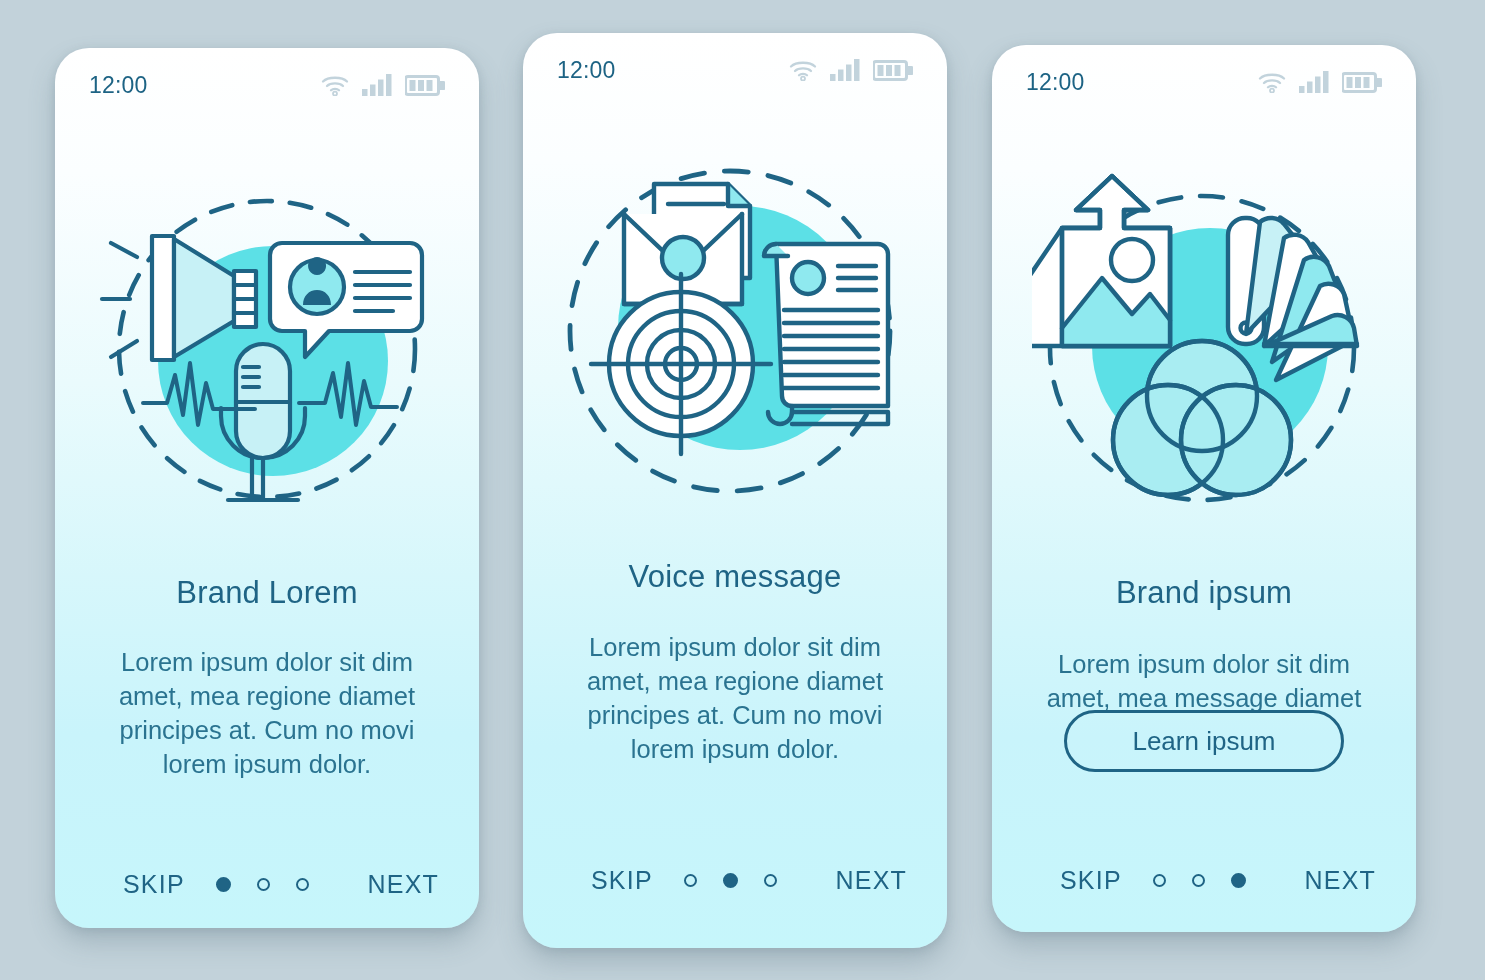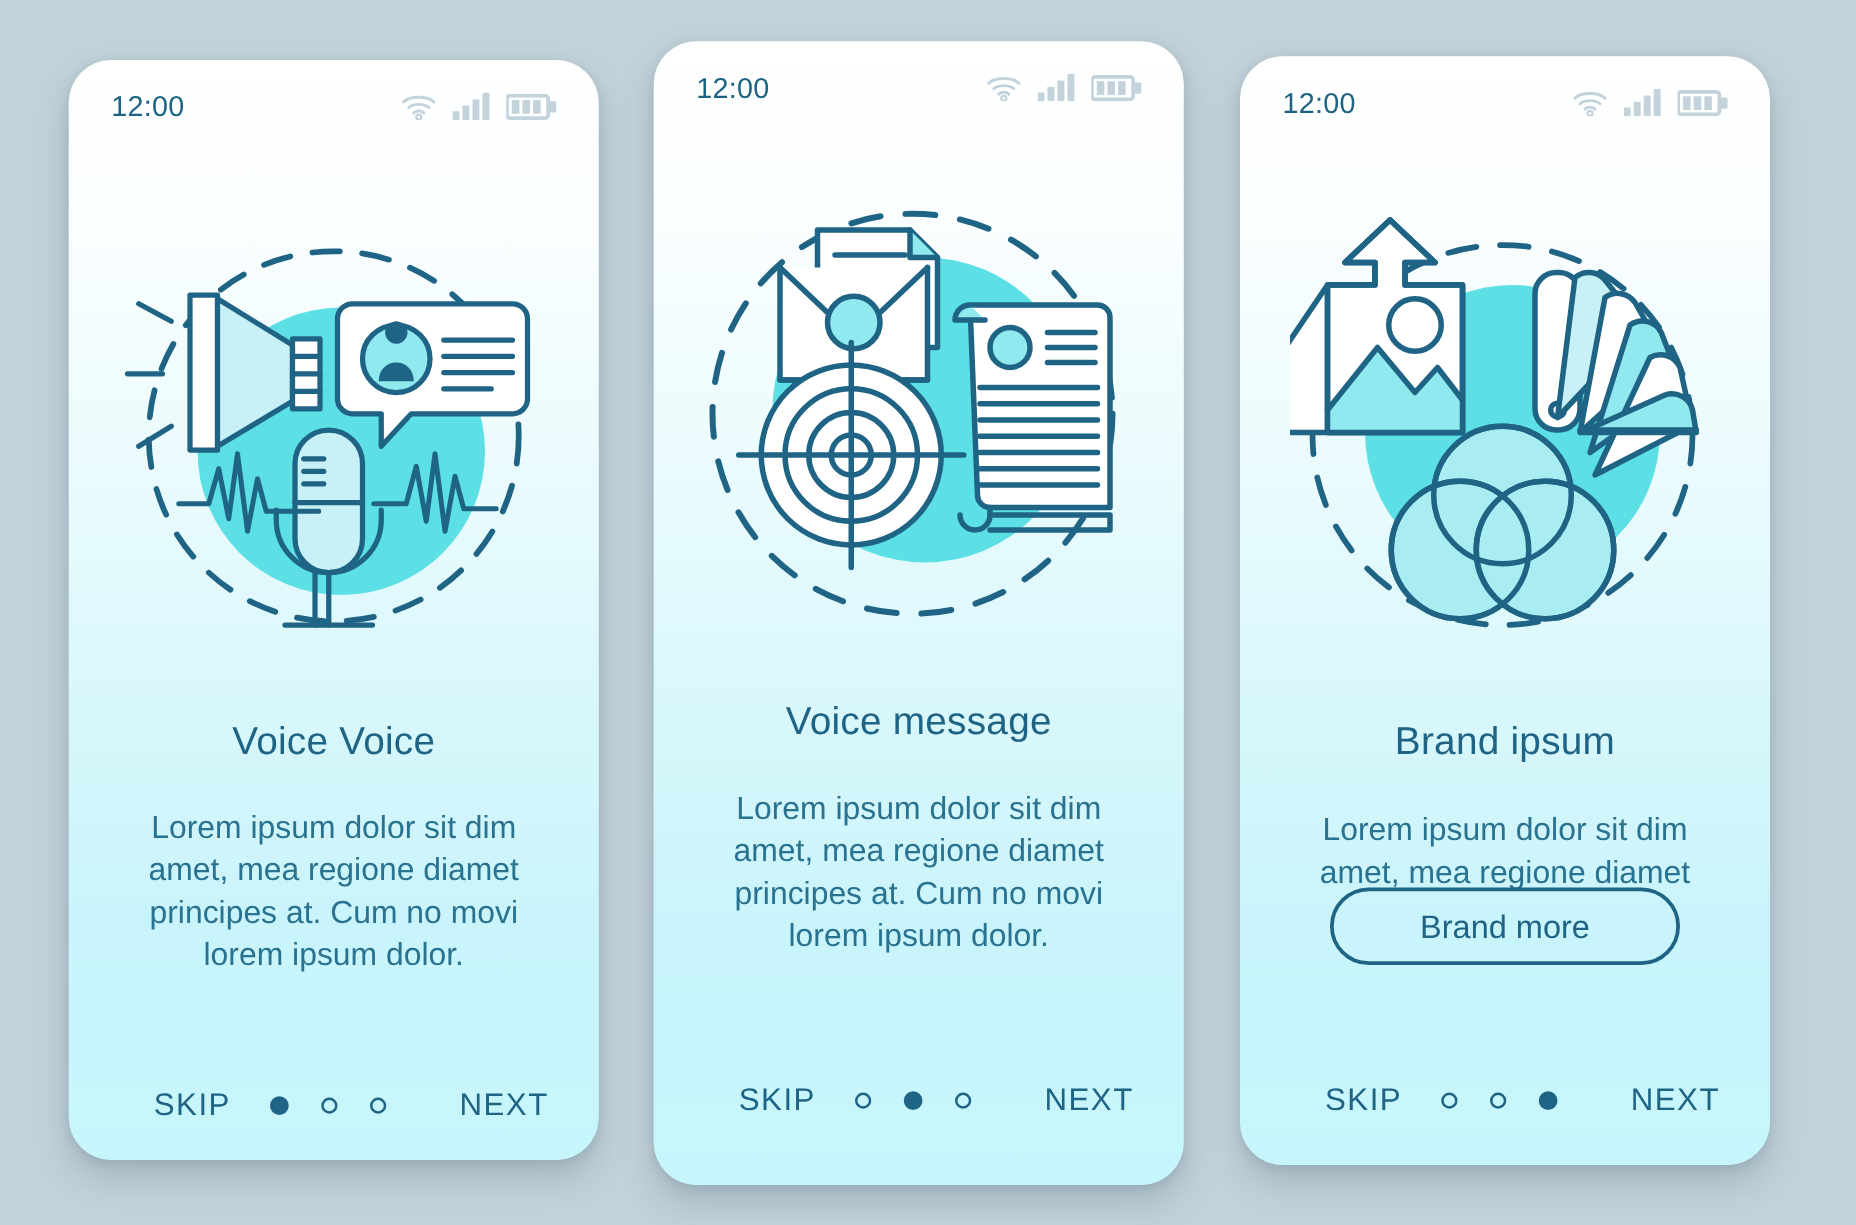--- a/index.html
+++ b/index.html
@@ -134,21 +134,21 @@
           <path d="M155 287 v42"></path>
           <path d="M131 329 h70"></path>
           <path d="M139 231 h54"></path>
 
           <path d="M46 232 h24 l8 -28 l8 40 l7 -52 l8 62 l8 -42 l7 26 h42" stroke-width="4"></path>
           <path d="M202 232 h26 l8 -30 l8 44 l7 -54 l8 62 l8 -44 l7 26 h26" stroke-width="4"></path>
         </g>
       </svg>
     </div>
 
-    <div class="title" style="top:527px;">Voice Voice</div>
+    <div class="title" style="top:527px;">Brand Lorem</div>
     <div class="desc" style="top:598px;">Lorem ipsum dolor sit dim amet, mea regione diamet principes at. Cum no movi lorem ipsum dolor.</div>
 
     <div class="footer" style="top:815px;height:42px;">
       <span class="nav-link">SKIP</span>
       <span class="dots">
         <span class="dot on"></span>
         <span class="dot"></span>
         <span class="dot"></span>
       </span>
       <span class="nav-link">NEXT</span>
@@ -290,23 +290,23 @@
           <circle cx="136" cy="272" r="55" fill="#a9edf2"></circle>
           <circle cx="204" cy="272" r="55" fill="#a9edf2"></circle>
           <circle cx="170" cy="228" r="55" fill="none"></circle>
           <circle cx="136" cy="272" r="55" fill="none"></circle>
           <circle cx="204" cy="272" r="55" fill="none"></circle>
         </g>
       </svg>
     </div>
 
     <div class="title" style="top:530px;">Brand ipsum</div>
-    <div class="desc" style="top:603px;">Lorem ipsum dolor sit dim amet, mea regione diamet</div>
-
-    <div class="learn" style="top:665px;">Brand more</div>
+    <div class="desc" style="top:603px;">Lorem ipsum dolor sit dim amet, mea message diamet</div>
+
+    <div class="learn" style="top:665px;">Learn ipsum</div>
 
     <div class="footer" style="top:814px;height:42px;">
       <span class="nav-link">SKIP</span>
       <span class="dots">
         <span class="dot"></span>
         <span class="dot"></span>
         <span class="dot on"></span>
       </span>
       <span class="nav-link">NEXT</span>
     </div>

